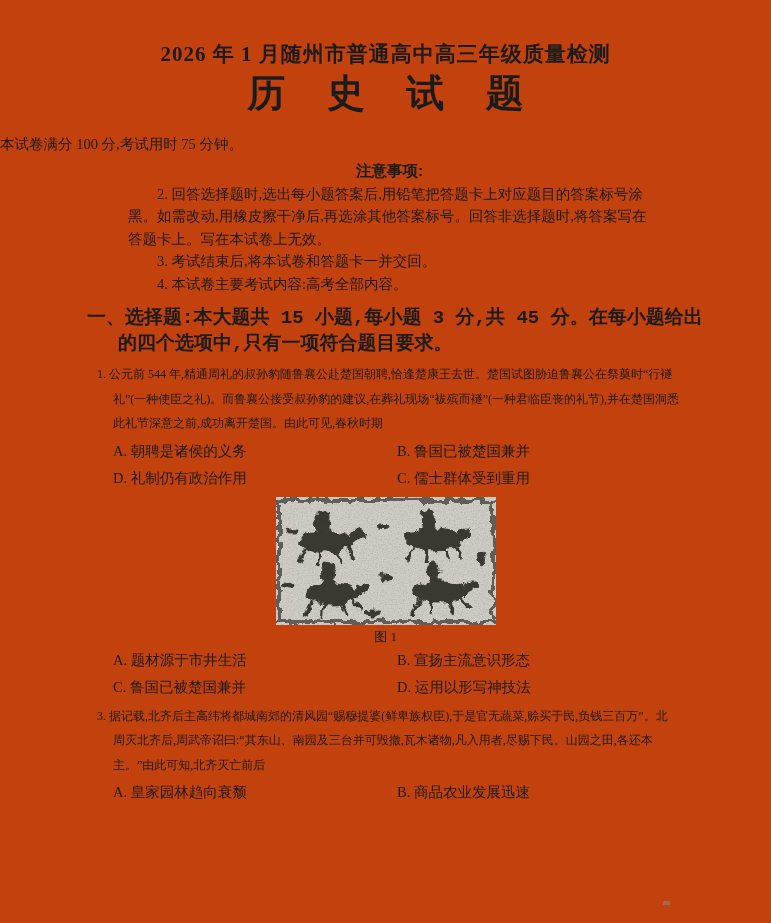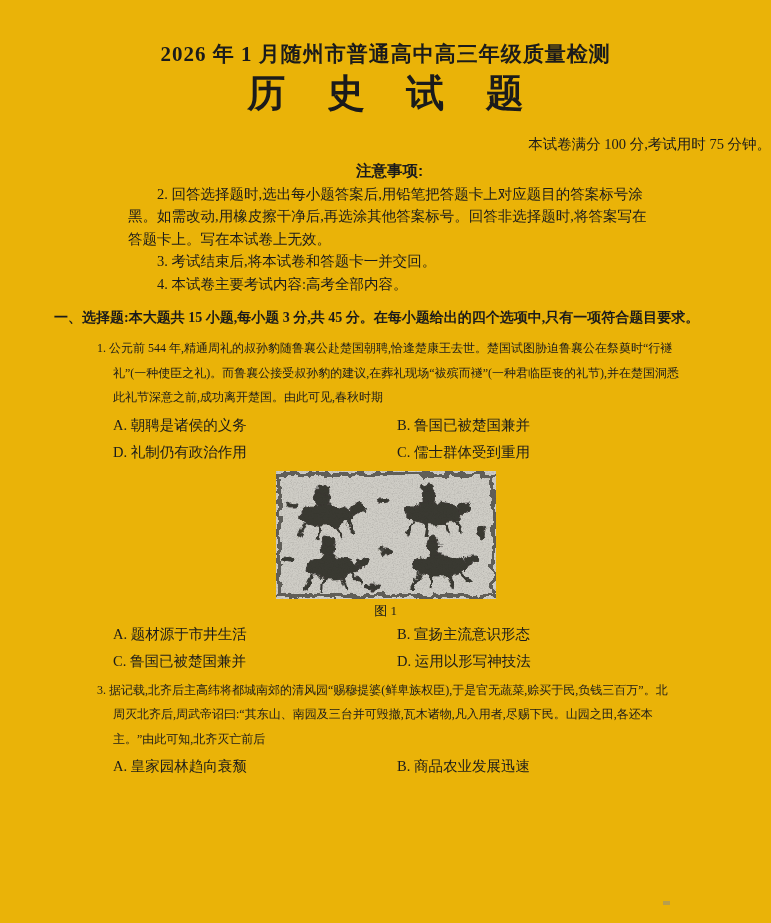--- a/index.html
+++ b/index.html
@@ -2,64 +2,64 @@
 <html><head>
 <meta charset="utf-8">
 <style>
   * { box-sizing: border-box; margin: 0; padding: 0; }
   html, body { background: #ffffff; }
   .page {
     position: relative;
     width: 771px;
     height: 923px;
     margin: 0 auto;
-    background: #eab308;
+    background: #c2410c;
     color: #1b1b1b;
     font-family: "Liberation Serif", serif;
     overflow: hidden;
   }
   .title1 {
     padding-top: 40px;
     text-align: center;
     font-size: 21px;
     font-weight: 700;
     letter-spacing: 1px;
   }
   .title2 {
     text-align: center;
     font-size: 38px;
     font-weight: 700;
     letter-spacing: 16px;
     text-indent: 16px;
   }
   .exam-info {
-    text-align: right;
+    text-align: left;
     font-size: 14.5px;
     margin-top: 16px;
   }
   .notice {
     margin: 6px 120px 0 128px;
     font-size: 14.5px;
     line-height: 22.5px;
   }
   .notice-heading {
     font-weight: 700;
     font-size: 15.5px;
     font-family: "Liberation Sans", sans-serif;
     text-align: center;
   }
   .notice-item { text-indent: 2em; }
   .section-heading {
-    margin: 10px 60px 0 54px;
-    font-size: 14px;
+    margin: 10px 60px 0 87px;
+    font-size: 19px;
     font-weight: 700;
     line-height: 26px;
     padding-left: 31px;
     text-indent: -31px;
-    font-family: Liberation Serif, serif;
+    font-family: Liberation Mono, monospace;
   }
   .question {
     margin-left: 97px;
     width: 582px;
     font-size: 12px;
     line-height: 24.5px;
     padding-left: 16px;
     text-indent: -16px;
     margin-top: 3px;
   }

